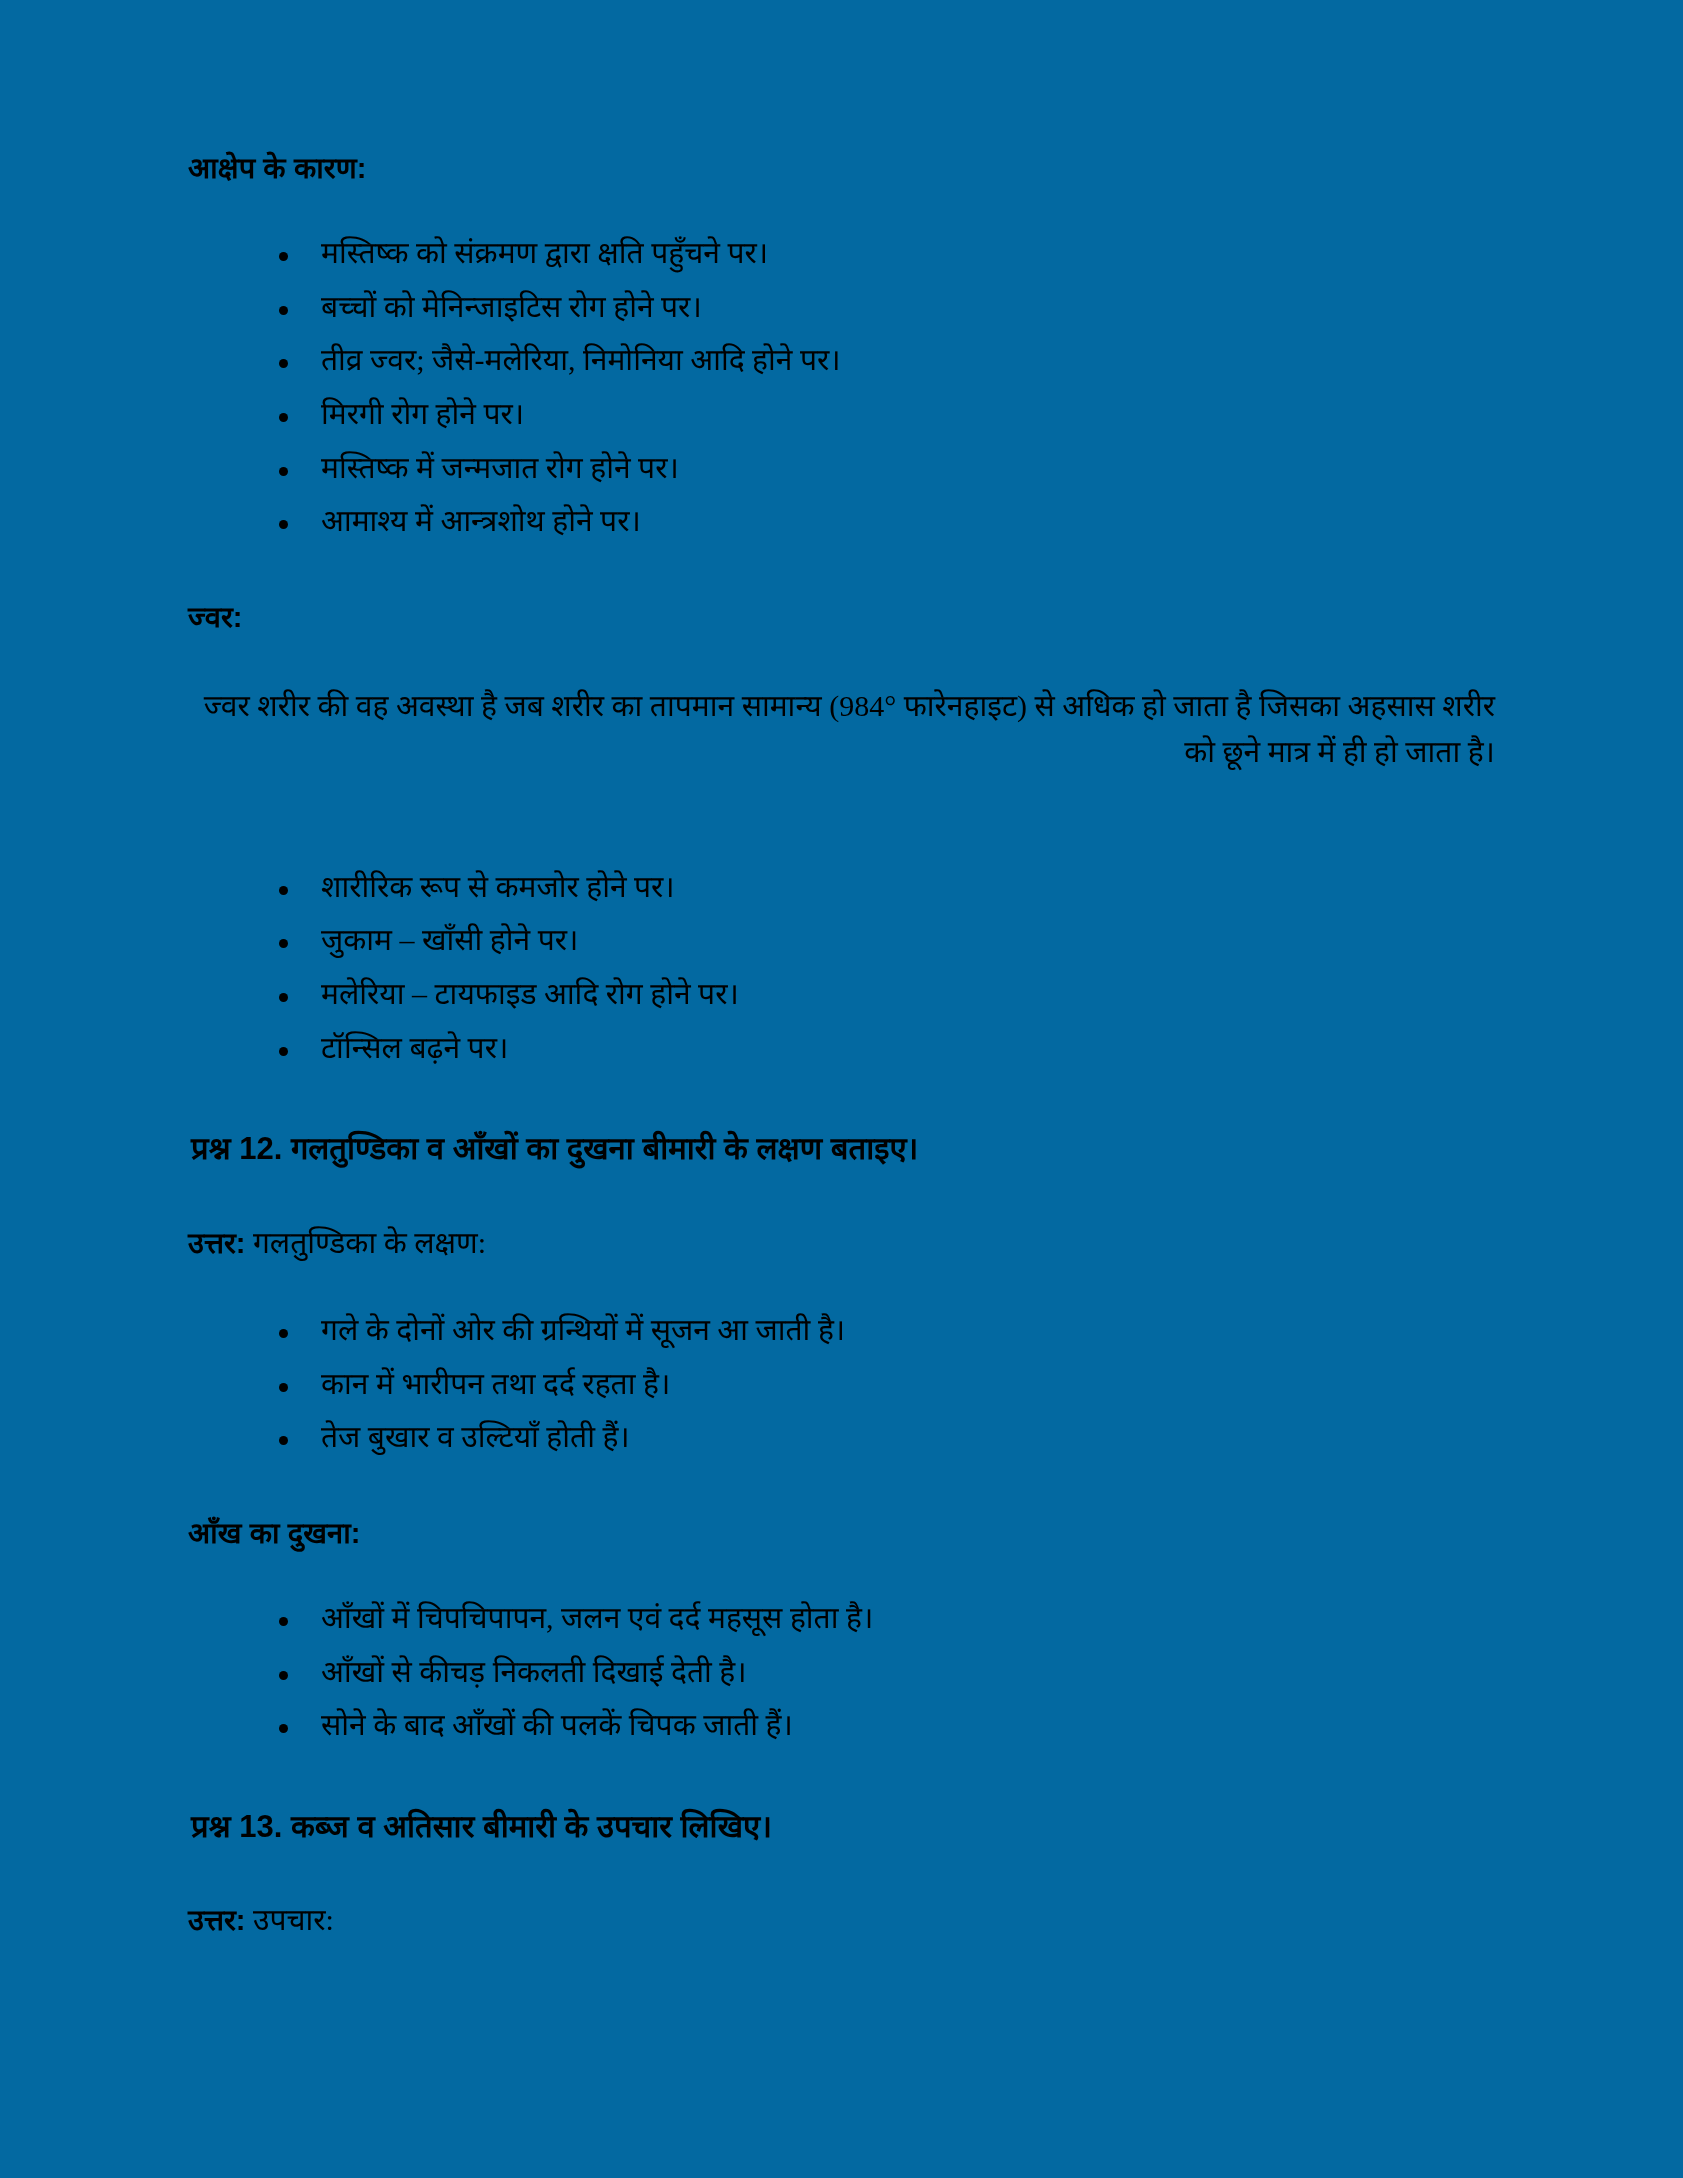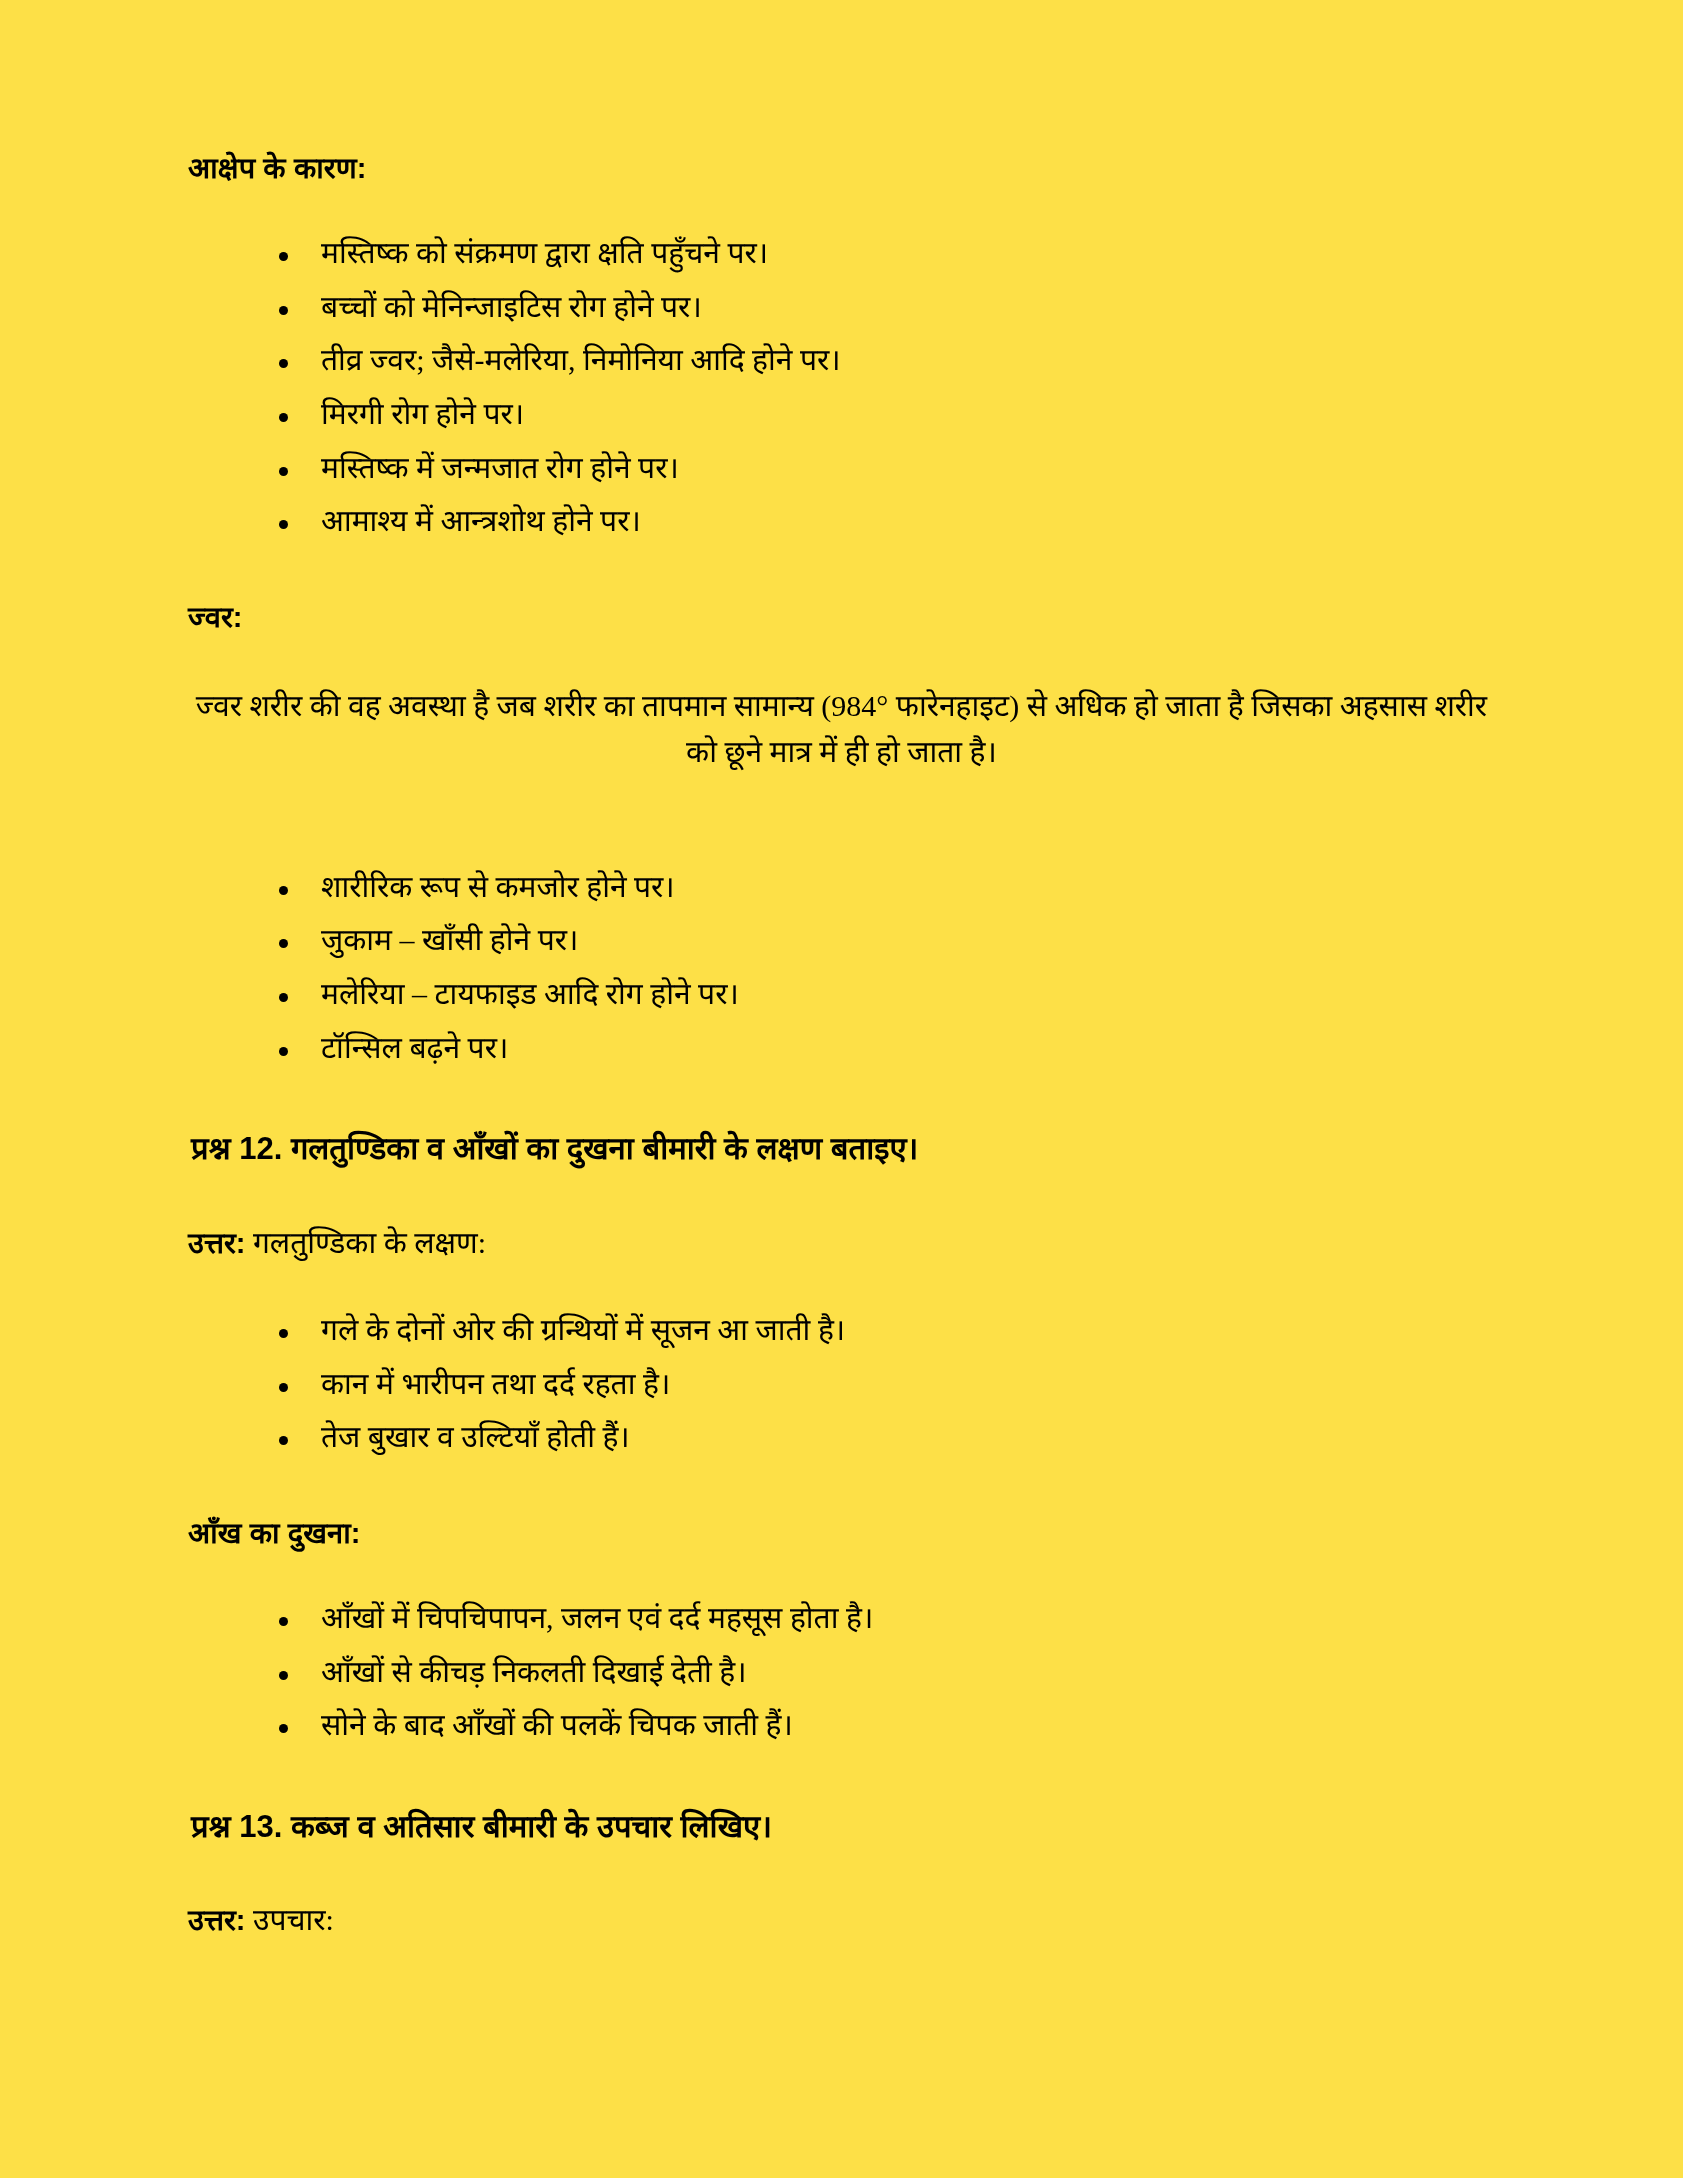--- a/index.html
+++ b/index.html
@@ -14,21 +14,21 @@
     font-family: "Liberation Serif", "DejaVu Serif", serif;
     color: #000000;
     -webkit-font-smoothing: antialiased;
   }
   .page {
     position: relative;
     width: 1683px;
     height: 2178px;
     box-sizing: border-box;
     padding: 149px 188px 0 188px;
-    background: #fde047;
+    background: #0369a1;
   }
   .doc-body {
     width: 1307px;
   }
   h2.section-heading {
     font-family: "Liberation Sans", "DejaVu Sans", sans-serif;
     font-weight: bold;
     font-size: 29px;
     line-height: 1.35;
     margin: 0 0 0 0;
@@ -60,21 +60,21 @@
     height: 9px;
     border-radius: 50%;
     background: #000000;
   }
   p.para {
     font-family: "Liberation Serif", "DejaVu Serif", serif;
     font-size: 30px;
     line-height: 1.55;
     margin: 0;
     padding: 0;
-    text-align: center;
+    text-align: right;
   }
   .qa-line {
     font-family: "Liberation Serif", "DejaVu Serif", serif;
     font-size: 30px;
     line-height: 1.5;
     margin: 0;
     padding: 0;
   }
   .qa-line .strong {
     font-family: "Liberation Sans", "DejaVu Sans", sans-serif;

